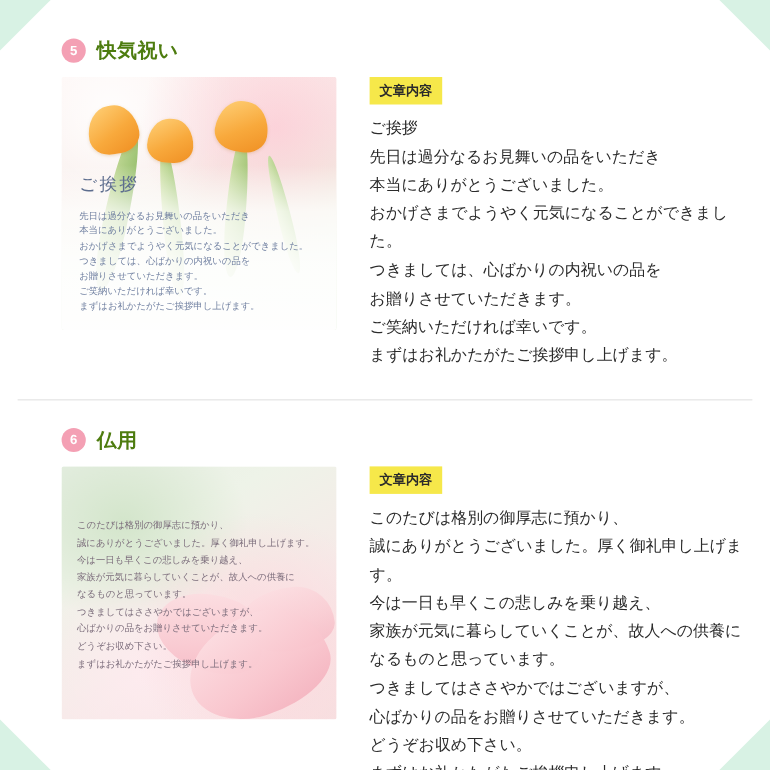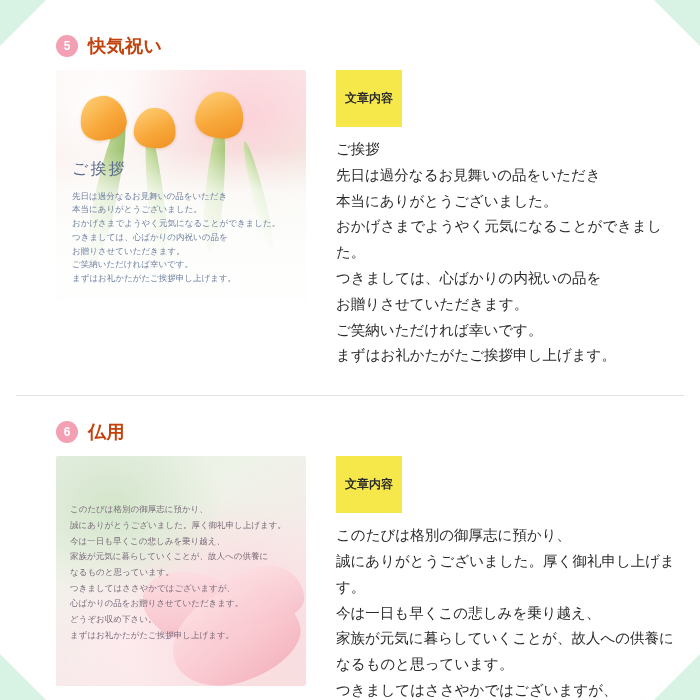--- a/index.html
+++ b/index.html
@@ -75,21 +75,21 @@
     color: #ffffff;
     font-size: 12px;
     line-height: 22px;
     text-align: center;
     font-weight: bold;
     flex: 0 0 auto;
   }
   .sec-title {
     font-size: 18px;
     font-weight: bold;
-    color: #c2410c;
+    color: #4d7c0f;
     letter-spacing: 0.5px;
   }
 
   .sec-body {
     display: flex;
     align-items: flex-start;
     padding-left: 40px;
     margin-top: 12px;
   }
 
@@ -189,21 +189,21 @@
     margin-left: 30px;
     flex: 1 1 auto;
     min-width: 0;
   }
   .label-tag {
     display: inline-block;
     background: #f6e84a;
     color: #2b2b2b;
     font-size: 12px;
     font-weight: bold;
-    padding: 20px 9px;
+    padding: 4px 9px;
     margin-bottom: 10px;
   }
   .body-text {
     font-size: 14.5px;
     color: #2b2b2b;
     line-height: 1.78;
     white-space: pre-line;
   }
 </style>
 </head>

